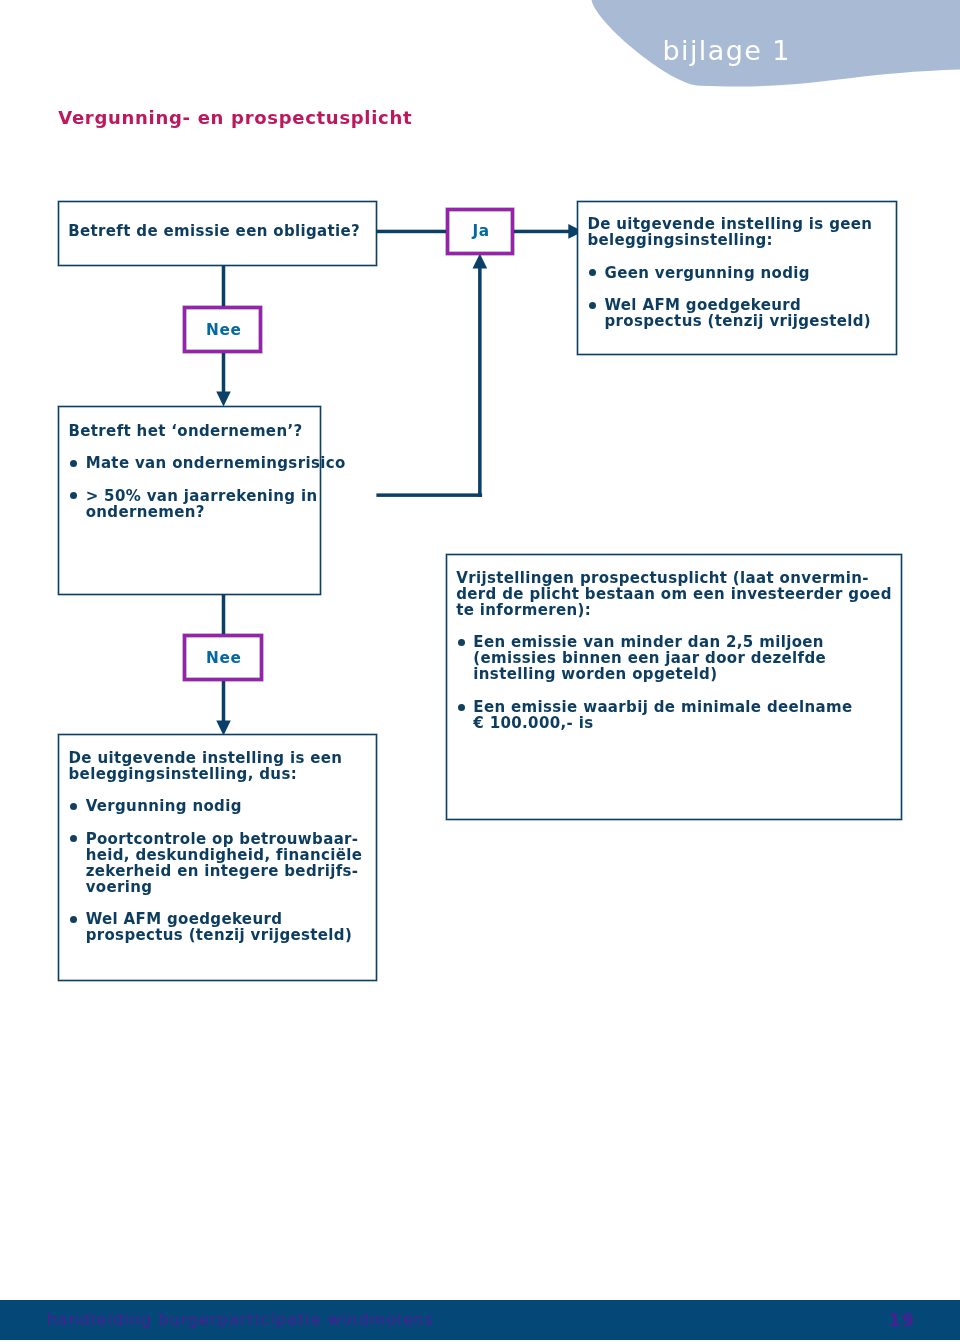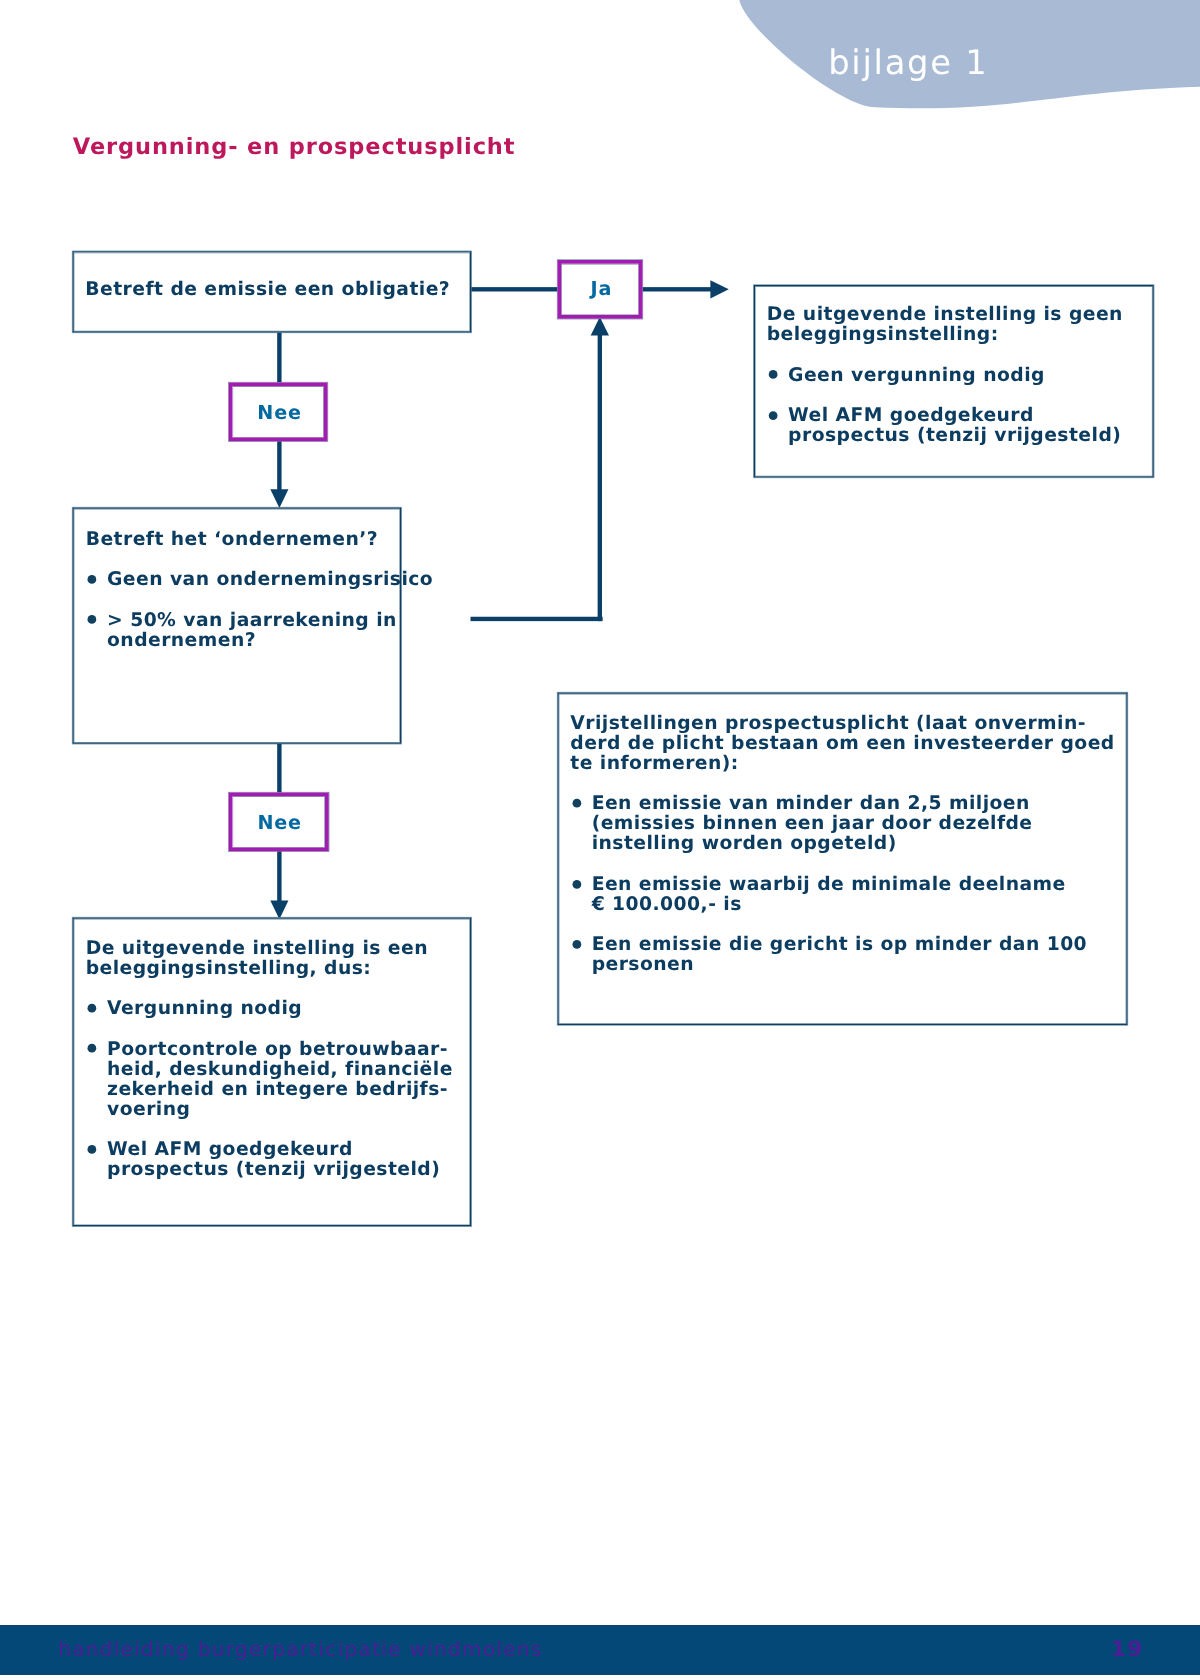--- a/index.html
+++ b/index.html
@@ -80,35 +80,35 @@
   <div class="fbox b1" style="left:58.15px;top:200.65px;width:319px;height:65.7px;">
     <div class="ftxt" style="position:absolute;left:9.1px;top:21px;">Betreft de emissie een obligatie?</div>
   </div>
 
   <div class="lbl" style="left:445.85px;top:207.75px;width:68.5px;height:46.75px;">Ja</div>
 
   <div class="lbl" style="left:182.95px;top:306.15px;width:79.55px;height:47.1px;">Nee</div>
 
   <div class="lbl" style="left:182.95px;top:634.15px;width:79.6px;height:47.1px;">Nee</div>
 
-  <div class="fbox" style="left:603px;top:200.55px;width:319.6px;height:154.7px;margin-top:27px;">
+  <div class="fbox" style="left:577px;top:200.55px;width:319.6px;height:154.7px;">
     <div class="ftxt" style="left:9.4px;top:14.5px;">
       <div>De uitgevende instelling is geen<br>beleggingsinstelling:</div>
       <ul class="bl">
         <li>Geen vergunning nodig</li>
         <li>Wel AFM goedgekeurd<br>prospectus (tenzij vrijgesteld)</li>
       </ul>
     </div>
   </div>
 
   <div class="fbox" style="left:58.15px;top:406.05px;width:263px;height:189.3px;">
     <div class="ftxt" style="left:9.4px;top:15.5px;">
       <div>Betreft het ‘ondernemen’?</div>
       <ul class="bl">
-        <li>Geen van ondernemingsrisico</li>
+        <li>Mate van ondernemingsrisico</li>
         <li>&gt; 50% van jaarrekening in<br>ondernemen?</li>
       </ul>
     </div>
   </div>
 
   <div class="fbox" style="left:58.15px;top:734.15px;width:319px;height:247.2px;">
     <div class="ftxt" style="left:9.4px;top:14.5px;">
       <div>De uitgevende instelling is een<br>beleggingsinstelling, dus:</div>
       <ul class="bl">
         <li>Vergunning nodig</li>
@@ -117,21 +117,20 @@
       </ul>
     </div>
   </div>
 
   <div class="fbox" style="left:445.85px;top:554.45px;width:456.4px;height:265.9px;padding-left:30px;">
     <div class="ftxt" style="left:9.4px;top:14.5px;">
       <div>Vrijstellingen prospectusplicht (laat onvermin-<br>derd de plicht bestaan om een investeerder goed<br>te informeren):</div>
       <ul class="bl">
         <li>Een emissie van minder dan 2,5 miljoen<br>(emissies binnen een jaar door dezelfde<br>instelling worden opgeteld)</li>
         <li>Een emissie waarbij de minimale deelname<br>€ 100.000,- is</li>
-        <li>Een emissie die gericht is op minder dan 100<br>personen</li>
       </ul>
     </div>
   </div>
 
   <div class="footer"></div>
   <div class="footer-txt">handleiding burgerparticipatie windmolens</div>
   <div class="footer-pg">19</div>
 </div>
 
 </body></html>

